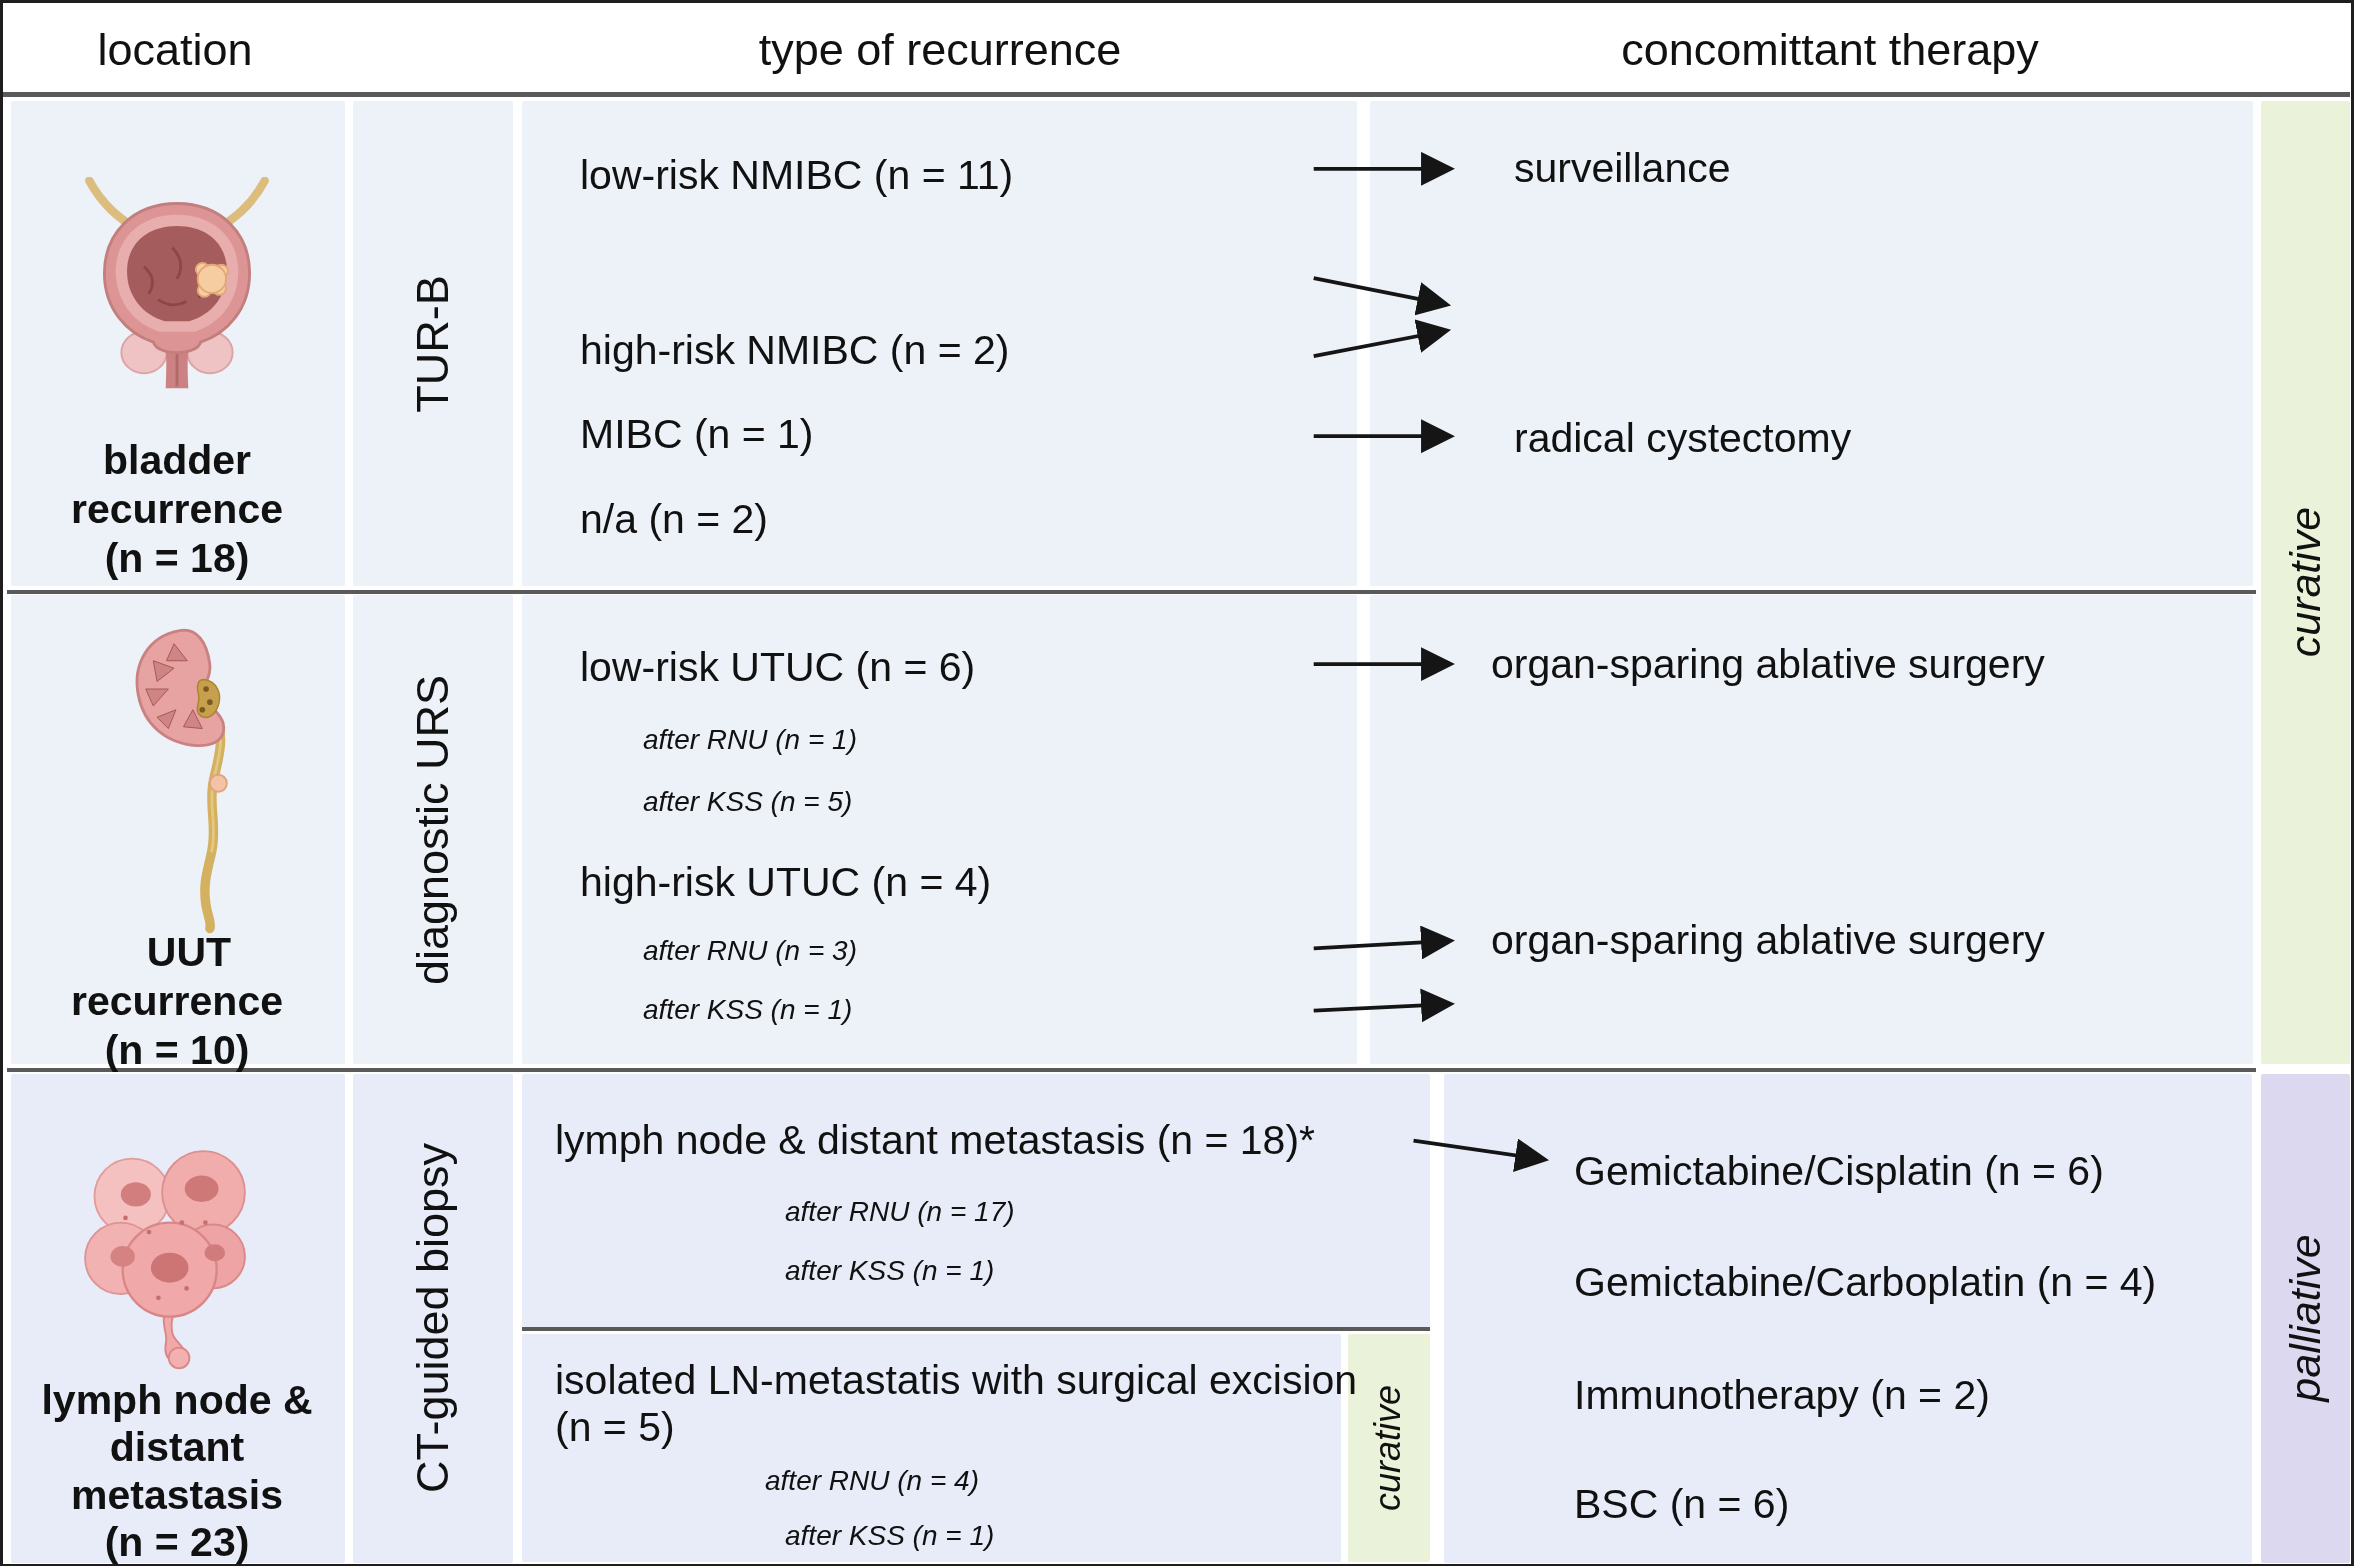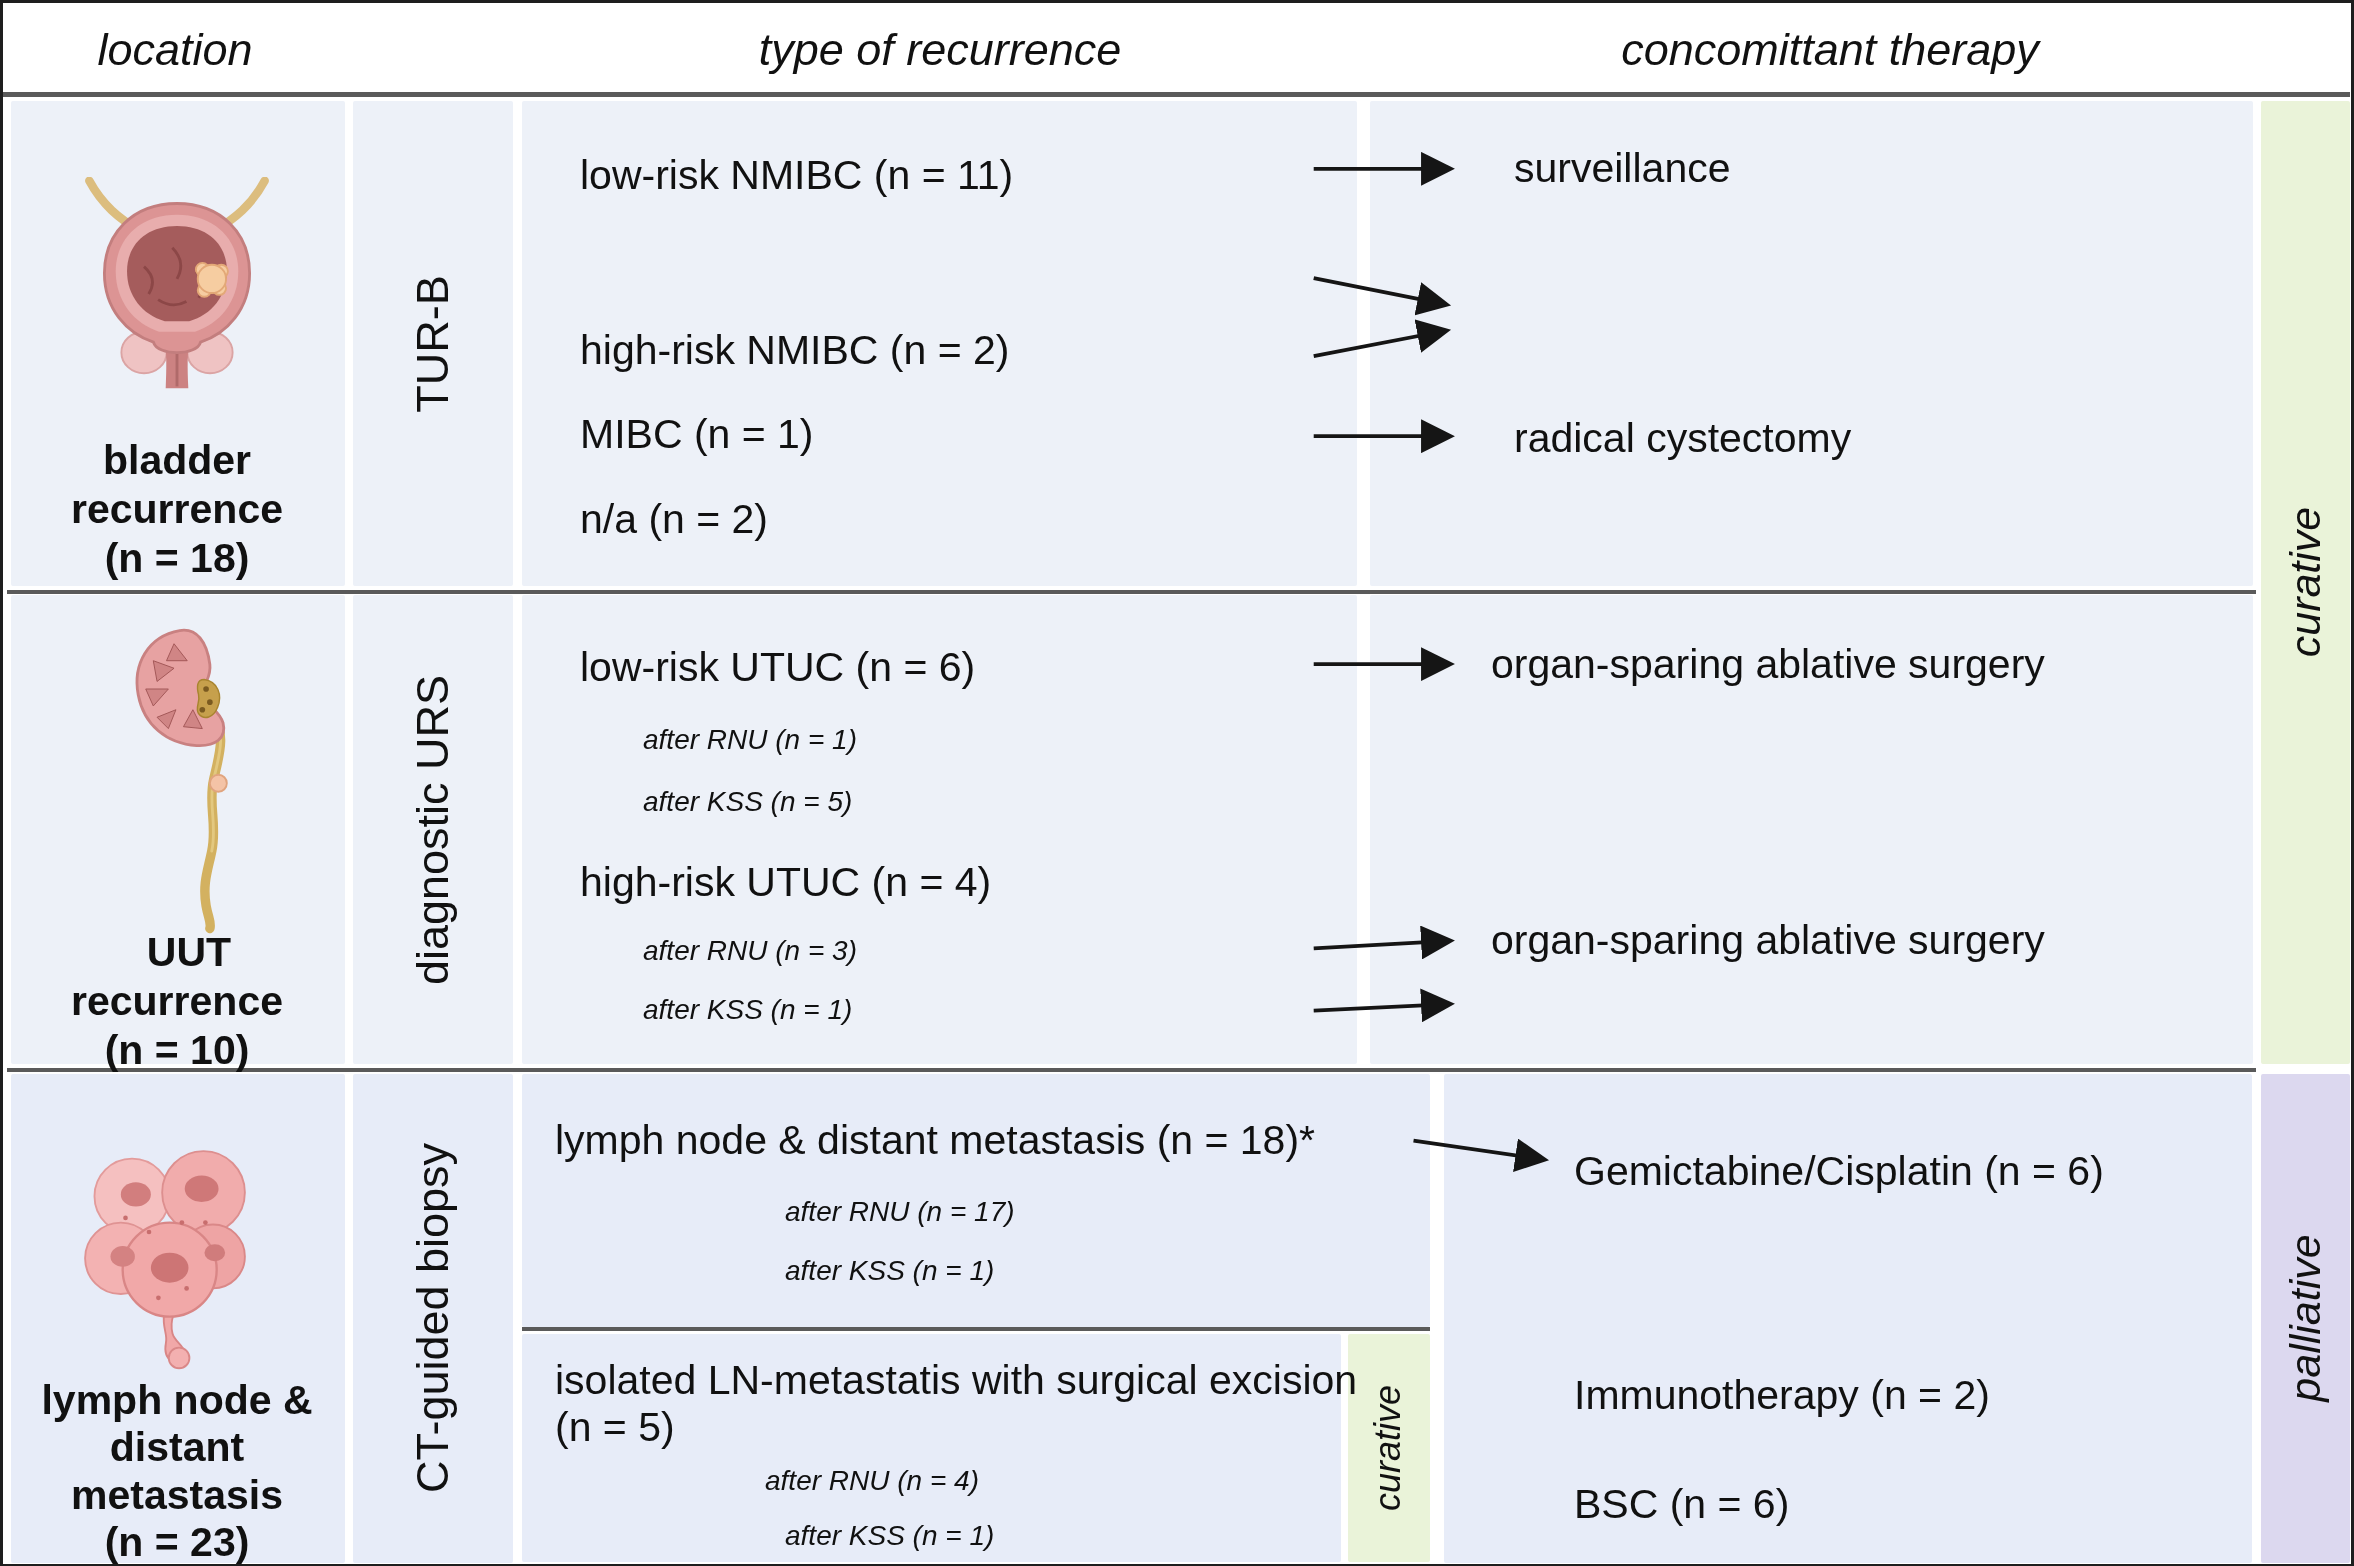--- a/index.html
+++ b/index.html
@@ -1,21 +1,21 @@
 <!DOCTYPE html>
 <html style="font-size:15px"><head>
 <meta charset="utf-8">
 <style>
   html,body{margin:0;padding:0;background:#ffffff;}
   .canvas{
     position:relative;width:2354px;height:1567px;background:#ffffff;
     border:3.8px solid #1e1e1e;box-sizing:border-box;overflow:hidden;
     font-family:"Liberation Sans",sans-serif;color:#111;
   }
-  .hdr{position:absolute;font-style:italic;font-size:45px;transform:translate(-50%,-50%);white-space:nowrap;}
+  .hdr{position:absolute;font-size:45px;transform:translate(-50%,-50%);white-space:nowrap;}
   .divider{position:absolute;background:#5a5a5a;}
   .box{position:absolute;background:#edf1f8;border-radius:1.9px;}
   .box.r3{background:#e7ecf8;}
   .t{position:absolute;font-size:41px;white-space:nowrap;transform:translateY(-50%);}
   .sub{font-size:28px;font-style:italic;}
   .locline{position:absolute;font-weight:bold;font-size:41px;white-space:nowrap;transform:translate(-50%,-50%);}
   .rot{position:absolute;font-size:45px;white-space:nowrap;transform:translate(-50%,-50%) rotate(-90deg);}
   .vbar{position:absolute;border-radius:1.9px;}
   .vbar.green{background:#eaf3d9;}
   .vbar.purple{background:#dcd8ef;}
@@ -157,20 +157,21 @@
   <div class="t sub" style="left:782px;top:1209px;">after RNU (n = 17)</div>
   <div class="t sub" style="left:782px;top:1268px;">after KSS (n = 1)</div>
 
   <div class="t" style="left:552px;top:1377px;">isolated LN-metastatis with surgical excision</div>
   <div class="t" style="left:552px;top:1424px;">(n = 5)</div>
   <div class="t sub" style="left:762px;top:1478px;text-align:center;">after RNU (n = 4)</div>
   <div class="t sub" style="left:782px;top:1533px;">after KSS (n = 1)</div>
   <div class="vbar-label small" style="left:1385px;top:1445px;">curative</div>
 
   <div class="t" style="left:1571px;top:1168px;">Gemictabine/Cisplatin (n = 6)</div>
+  <div class="t" style="left:1571px;top:1279px;">Gemictabine/Carboplatin (n = 4)</div>
   <div class="t" style="left:1571px;top:1392px;">Immunotherapy (n = 2)</div>
   <div class="t" style="left:1571px;top:1501px;">BSC (n = 6)</div>
 
   <div class="vbar green" style="left:2258px;top:98px;width:89px;height:963px;"></div>
   <div class="vbar-label" style="left:2302px;top:579px;">curative</div>
   <div class="vbar purple" style="left:2258px;top:1071px;width:89px;height:489px;"></div>
   <div class="vbar-label" style="left:2302px;top:1315px;">palliative</div>
 
   <svg class="overlay" viewBox="0 0 2500 1664">
     <defs>

